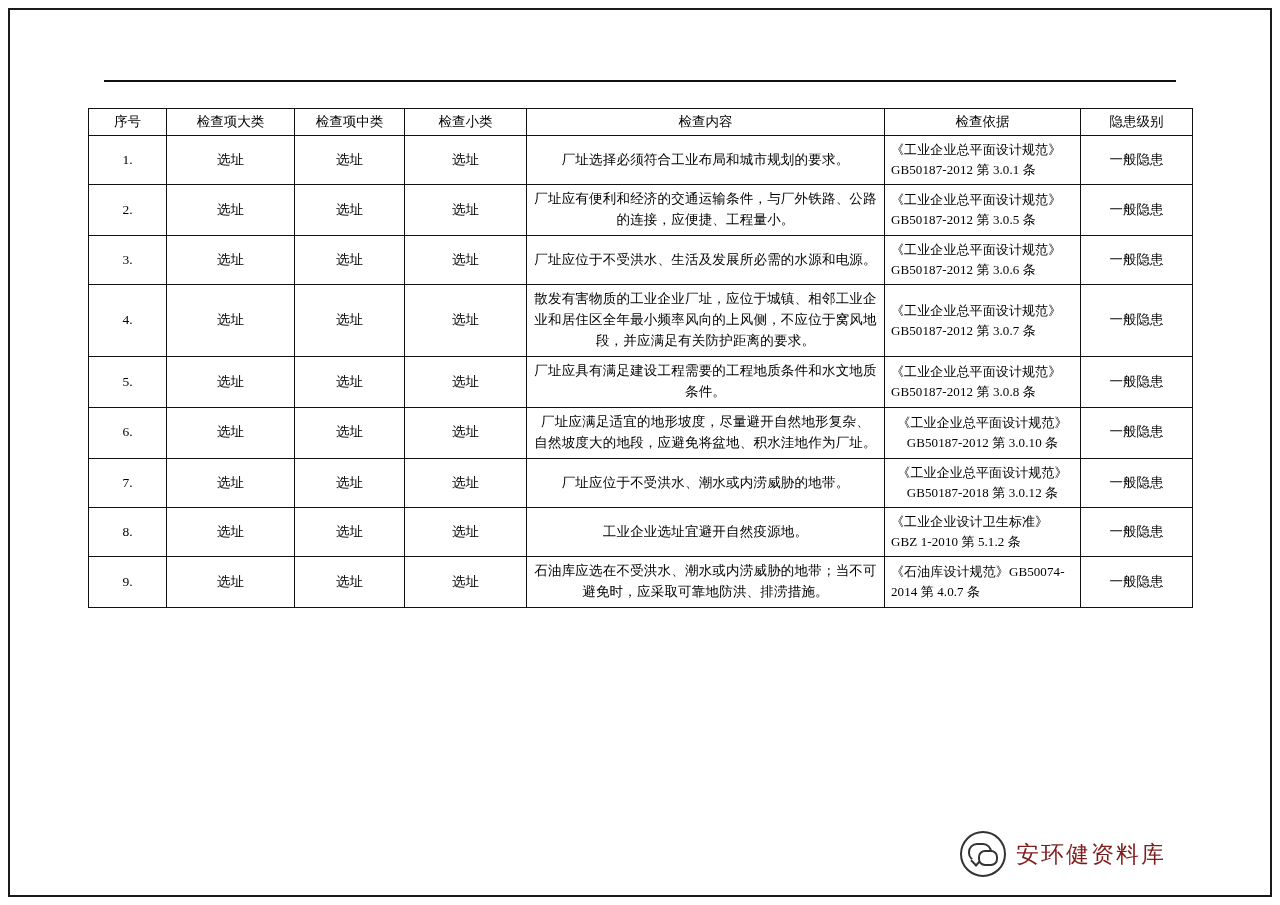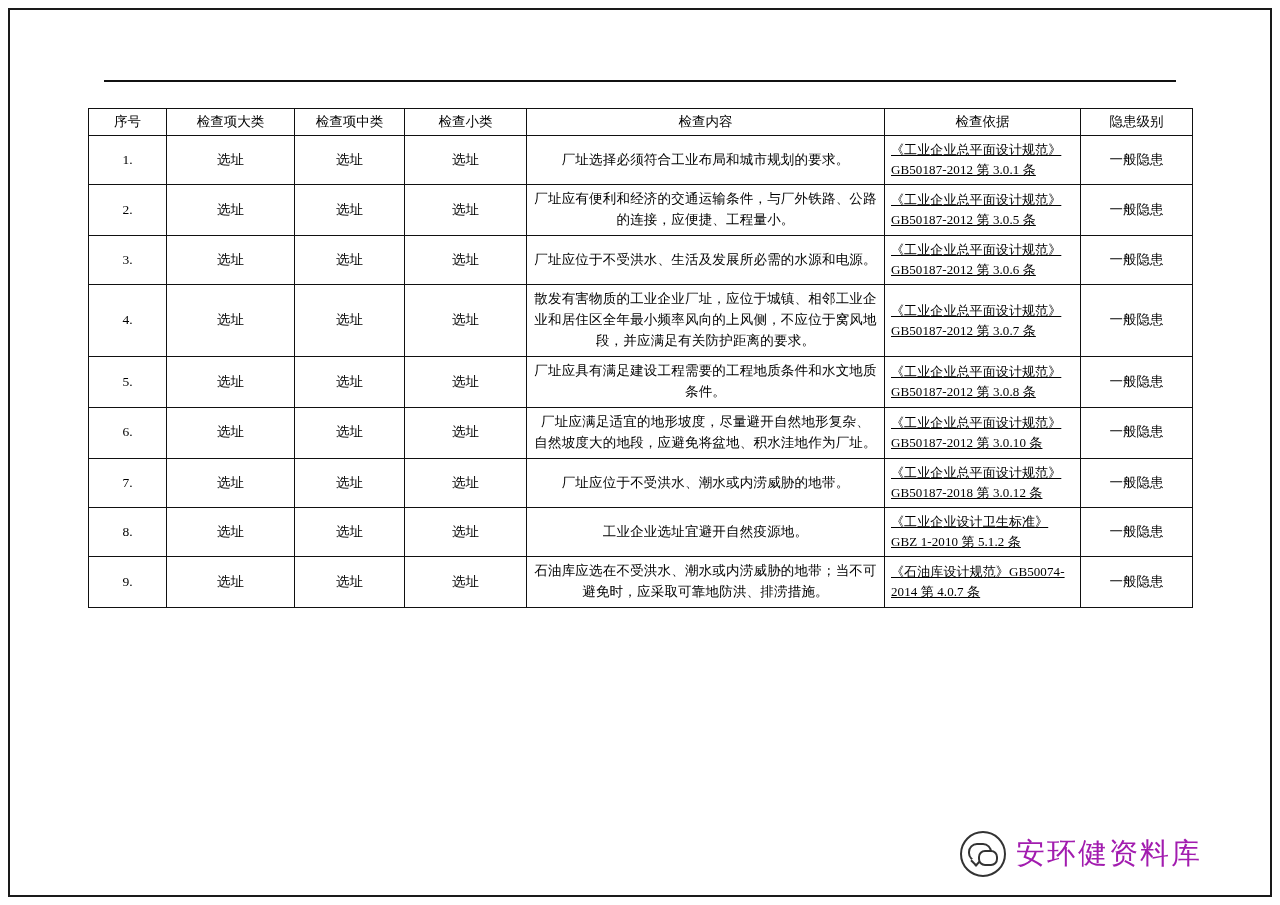--- a/index.html
+++ b/index.html
@@ -75,23 +75,23 @@
     text-align: center;
   }
   td.content {
     text-align: center;
     letter-spacing: 0.2px;
   }
   td.basis {
     text-align: left;
     letter-spacing: 0.1px;
     font-size: 13px;
-    text-decoration: underline;
   }
   td.basis.center {
+    text-align: center;
   }
   .footer-logo {
     position: absolute;
     left: 960px;
     top: 826px;
     width: 260px;
     height: 56px;
     display: flex;
     align-items: center;
     gap: 10px;
@@ -130,23 +130,23 @@
     width: 16px;
     height: 12px;
     border: 2px solid #333333;
     border-radius: 7px;
     left: 16px;
     top: 17px;
     background: #ffffff;
   }
   .footer-text {
     font-family: "Liberation Sans", "DejaVu Sans", sans-serif;
-    font-size: 29px;
+    font-size: 23px;
     letter-spacing: 2px;
-    color: #a21caf;
+    color: #7f1d1d;
     white-space: nowrap;
   }
 </style>
 </head>
 <body>
 
 <div class="page">
   <div class="border-frame"></div>
   <div class="top-rule"></div>
 

